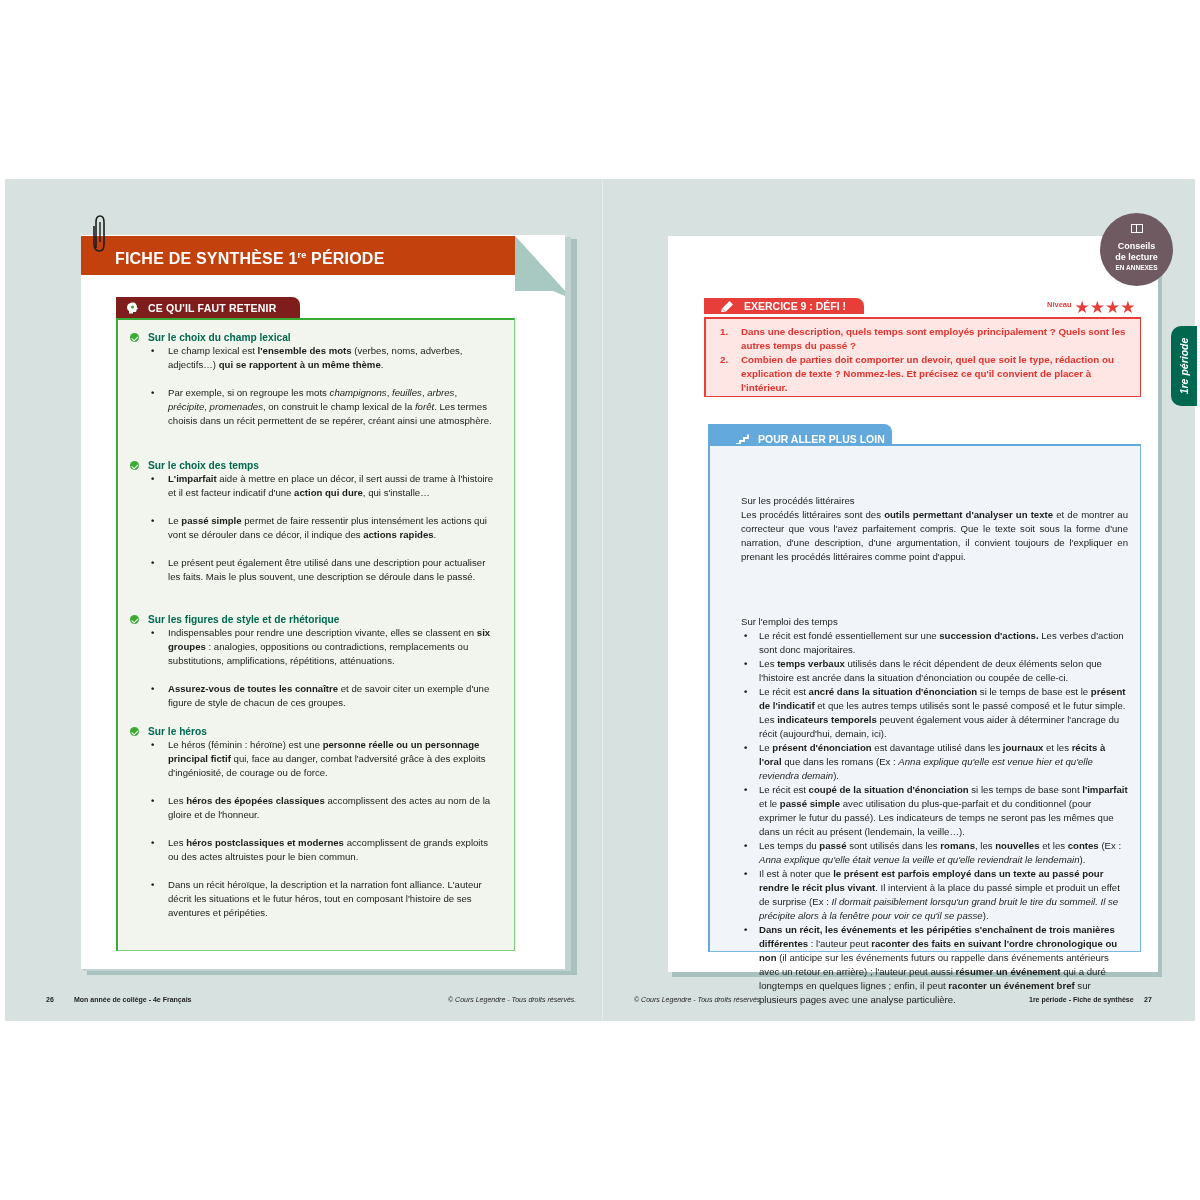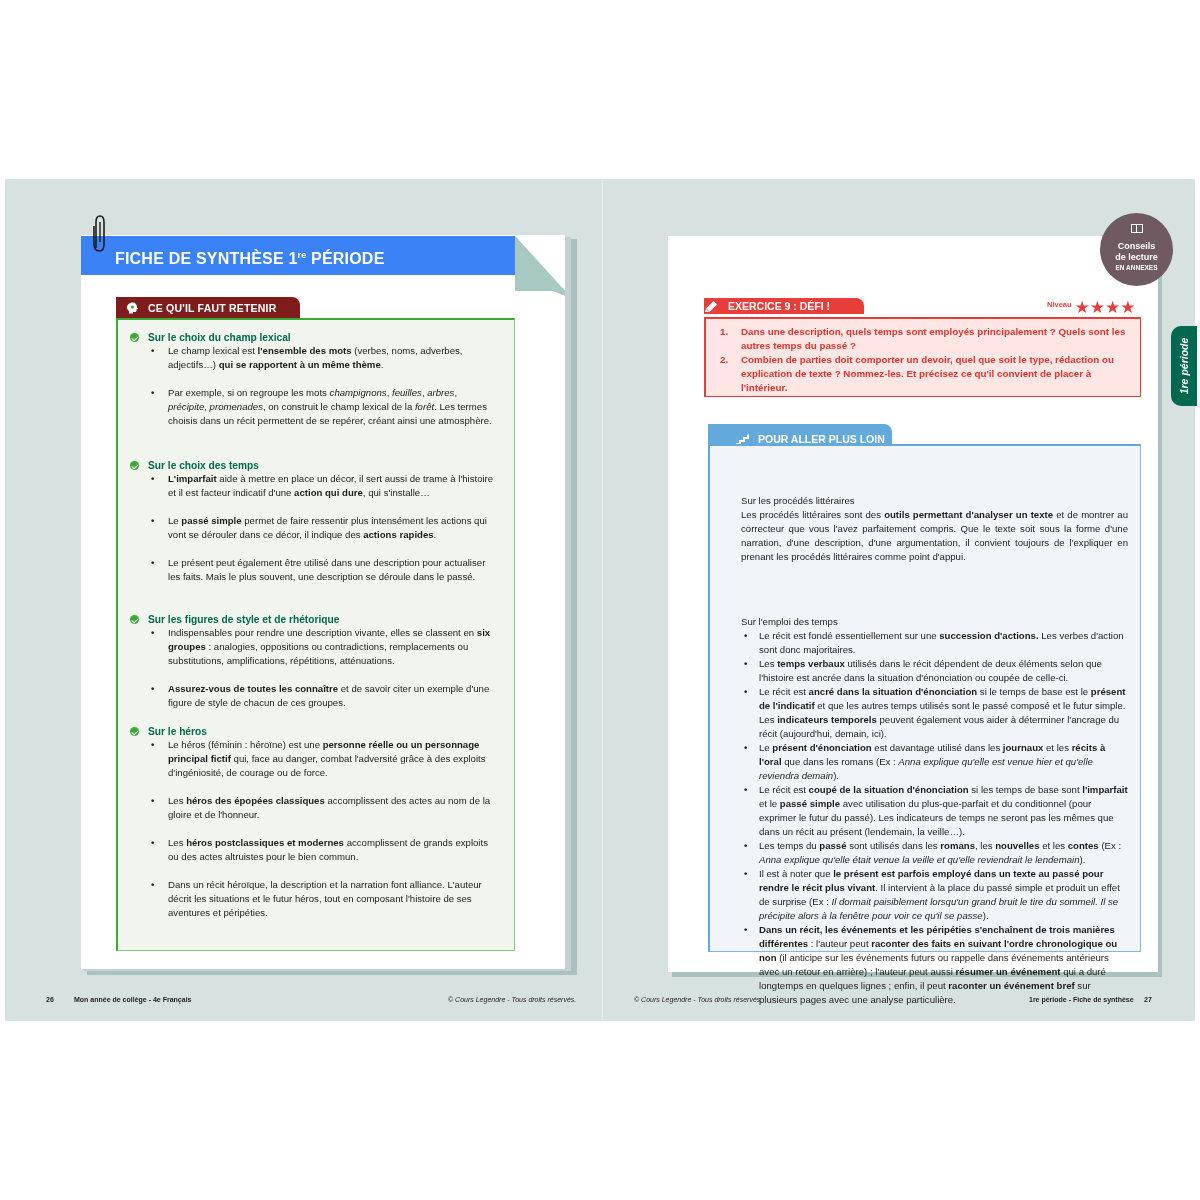--- a/index.html
+++ b/index.html
@@ -7,21 +7,21 @@
   body { font-family: "Liberation Sans", "DejaVu Sans", sans-serif; color: #1d1d1b; position: relative; }
 
   .spread { position: absolute; left: 5px; top: 179px; width: 1190px; height: 842px; background: #d7e2e0; }
   .gutter { position: absolute; left: 597px; top: 0; width: 1px; height: 842px; background: #e6edec; }
 
   
   .lsheet-shadow2 { position: absolute; left: 82px; top: 60px; width: 490px; height: 736px; background: #a9c2bf; }
   .lsheet-shadow1 { position: absolute; left: 78px; top: 58px; width: 488px; height: 734px; background: #c1d3d1; }
   .lsheet { position: absolute; left: 76px; top: 56px; width: 484px; height: 734px; background: #ffffff; }
 
-  .fiche-band { position: absolute; left: 76px; top: 57px; width: 434px; height: 39px; background: #3b82f6; }
+  .fiche-band { position: absolute; left: 76px; top: 57px; width: 434px; height: 39px; background: #c2410c; }
   .fiche-title { position: absolute; left: 34px; top: 0; line-height: 39px; color: #fff; font-weight: bold; font-size: 16px; letter-spacing: 0.2px; }
   .fiche-title sup { font-size: 9px; vertical-align: 6px; }
   .fold { position: absolute; left: 510px; top: 57px; width: 50px; height: 60px; }
   .paperclip { position: absolute; left: 86px; top: 35px; width: 16px; height: 40px; }
 
   .retenir-tab { position: absolute; left: 111px; top: 118px; width: 184px; height: 22px; background: #7f1d1d; border-radius: 0 8px 0 0; display: flex; align-items: center; padding-left: 10px; }
   .retenir-tab .lbl { color: #fff; font-weight: bold; font-size: 10.5px; margin-left: 8px; letter-spacing: 0.2px; }
   .retenir-box { position: absolute; left: 111px; top: 139px; width: 399px; height: 633px; background: #f1f5ee; border: 2px solid #3aaa35; border-top-width: 2px; border-right: 1px solid #7ccf7a; border-bottom: 1px solid #7ccf7a; }
 
   .sec { position: absolute; left: 12px; }
@@ -43,21 +43,21 @@
 
   .conseils { position: absolute; left: 1095px; top: 34px; width: 73px; height: 73px; border-radius: 50%; background: #6e5a60; color: #fff; text-align: center; }
   .conseils .book { margin: 11px auto 0; width: 12px; height: 9px; border: 1.3px solid #fff; position: relative; }
   .conseils .book::after { content: ""; position: absolute; left: 4.2px; top: -1px; width: 1.3px; height: 9px; background: #fff; }
   .conseils .c1 { font-size: 9px; font-weight: bold; line-height: 11px; margin-top: 8px; }
   .conseils .c3 { font-size: 6.5px; font-weight: bold; line-height: 10px; }
 
   .periode-tab { position: absolute; left: 1166px; top: 147px; width: 26px; height: 80px; background: #00684f; border-radius: 10px 0 0 10px; }
   .periode-tab span { position: absolute; left: 50%; top: 50%; transform: translate(-50%, -50%) rotate(-90deg); white-space: nowrap; color: #fff; font-weight: bold; font-style: italic; font-size: 10.5px; }
 
-  .ex-tab { position: absolute; left: 699px; top: 119px; width: 160px; height: 16px; background: #e83e3a; border-radius: 0 8px 0 0; display: flex; align-items: center; padding-left: 0; }
+  .ex-tab { position: absolute; left: 699px; top: 119px; width: 160px; height: 16px; background: #e83e3a; border-radius: 0 8px 0 0; display: flex; align-items: center; padding-left: 16px; }
   .ex-tab .lbl { color: #fff; font-weight: bold; font-size: 10.5px; margin-left: 10px; }
   .niveau { position: absolute; left: 1042px; top: 121px; display: flex; align-items: flex-start; }
   .niveau .lbl { font-size: 7.5px; color: #e83e3a; font-weight: bold; margin-right: 3px; }
   .niveau .star { color: #e83e3a; font-size: 17px; line-height: 16px; }
   .ex-box { position: absolute; left: 699px; top: 138px; width: 437px; height: 80px; background: #fde6e3; border: 1px solid #e83e3a; border-top: 2px solid #e83e3a; border-left: 2px solid #e83e3a; }
   .ex-item { position: absolute; left: 35px; width: 395px; color: #e2332f; font-weight: bold; font-size: 9.8px; line-height: 14px; }
   .ex-item .n { position: absolute; left: -21px; }
 
   .pl-tab { position: absolute; left: 703px; top: 245px; width: 184px; height: 21px; background: #63a9dc; border-radius: 0 8px 0 0; display: flex; align-items: flex-end; padding-left: 28px; }
   .pl-tab .lbl { color: #fff; font-weight: bold; font-size: 10.5px; margin-left: 8px; }

